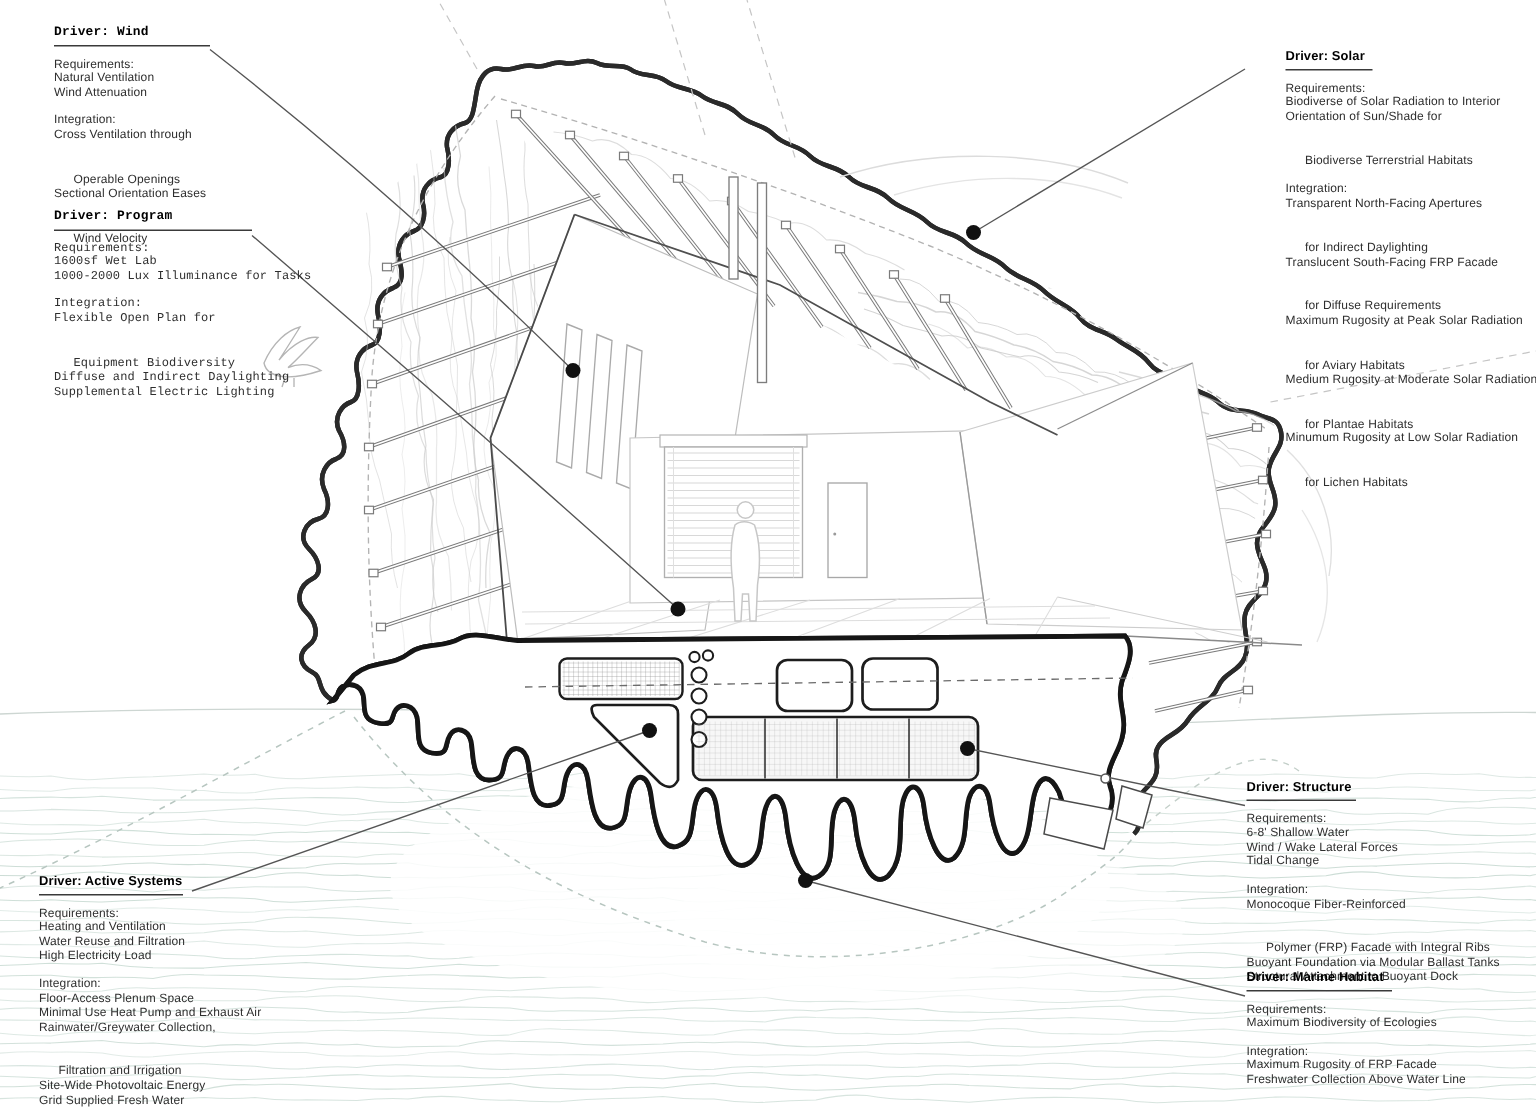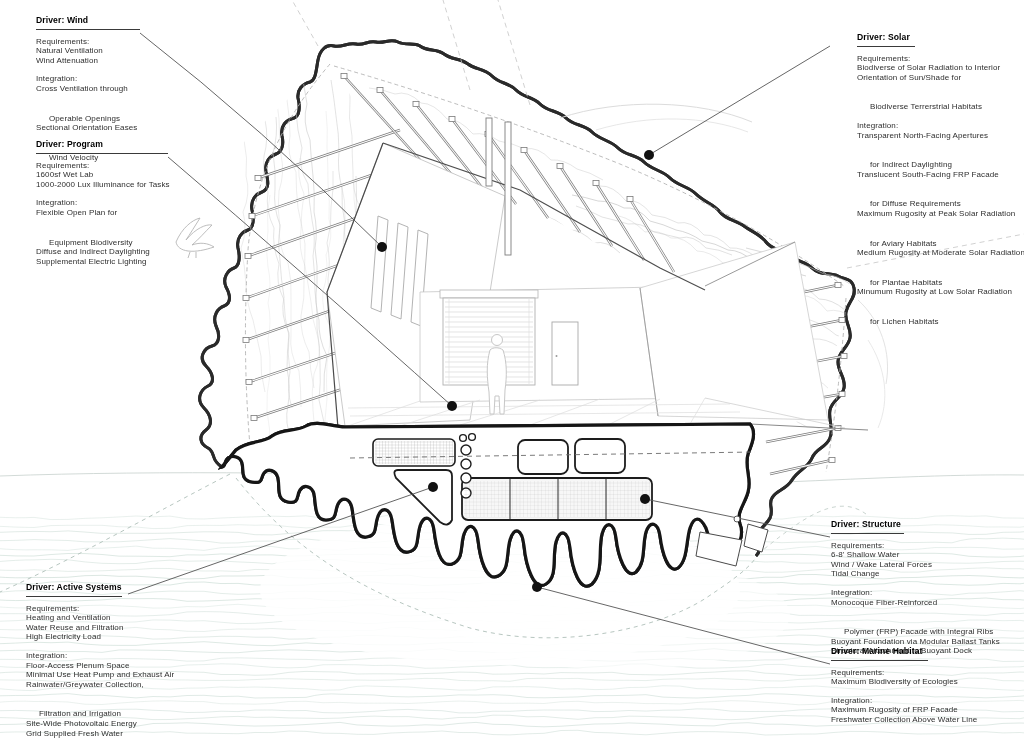--- a/index.html
+++ b/index.html
@@ -431,33 +431,33 @@
     <circle cx="452" cy="406" r="5"></circle>
     <circle cx="649" cy="155" r="5"></circle>
     <circle cx="433" cy="487" r="5"></circle>
     <circle cx="645" cy="499" r="5"></circle>
     <circle cx="537" cy="587" r="5"></circle>
     <circle cx="737" cy="519" r="3" fill="#ffffff" stroke="#555555" stroke-width="1"></circle>
   </g>
 </svg>
 
   <div class="anno" style="left:36px;top:16px;">
-    <div class="title" style="min-width:104px;">Driver: Wind</div>
+    <div class="title" style="min-width:104px;font-family:Liberation Mono, monospace;">Driver: Wind</div>
     <div class="ln">Requirements:</div>
     <div class="ln">Natural Ventilation</div>
     <div class="ln">Wind Attenuation</div>
     <div class="gap"></div>
     <div class="ln">Integration:</div>
     <div class="ln">Cross Ventilation through</div>
     <div class="ln ind">Operable Openings</div>
     <div class="ln">Sectional Orientation Eases</div>
     <div class="ln ind">Wind Velocity</div>
   </div>
 
-  <div class="anno" style="left:36px;top:140px;">
+  <div class="anno" style="left:36px;top:140px;font-family:Liberation Mono, monospace;">
     <div class="title" style="min-width:132px;">Driver: Program</div>
     <div class="ln">Requirements:</div>
     <div class="ln">1600sf Wet Lab</div>
     <div class="ln">1000-2000 Lux Illuminance for Tasks</div>
     <div class="gap"></div>
     <div class="ln">Integration:</div>
     <div class="ln">Flexible Open Plan for</div>
     <div class="ln ind">Equipment Biodiversity</div>
     <div class="ln">Diffuse and Indirect Daylighting</div>
     <div class="ln">Supplemental Electric Lighting</div>

